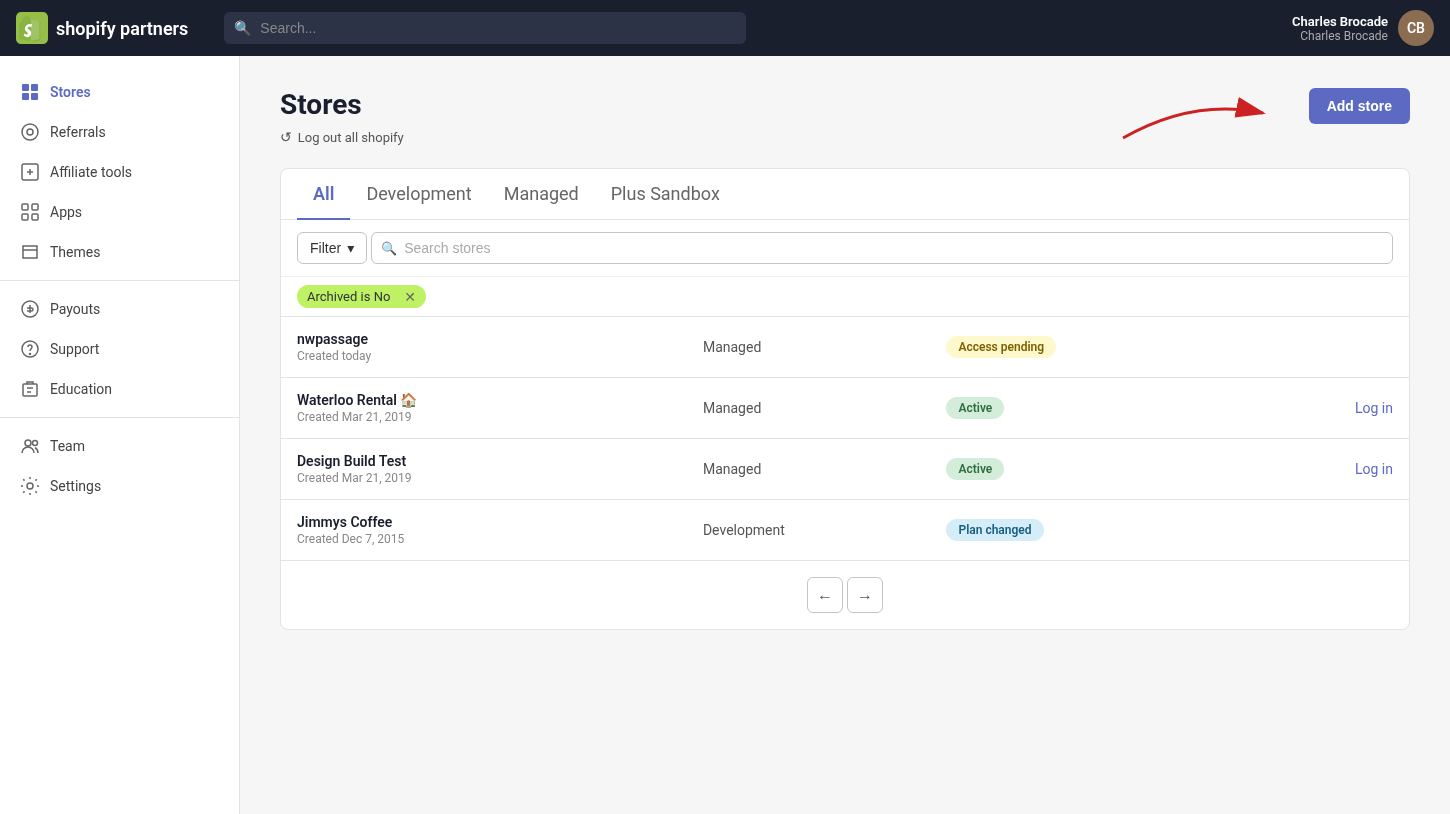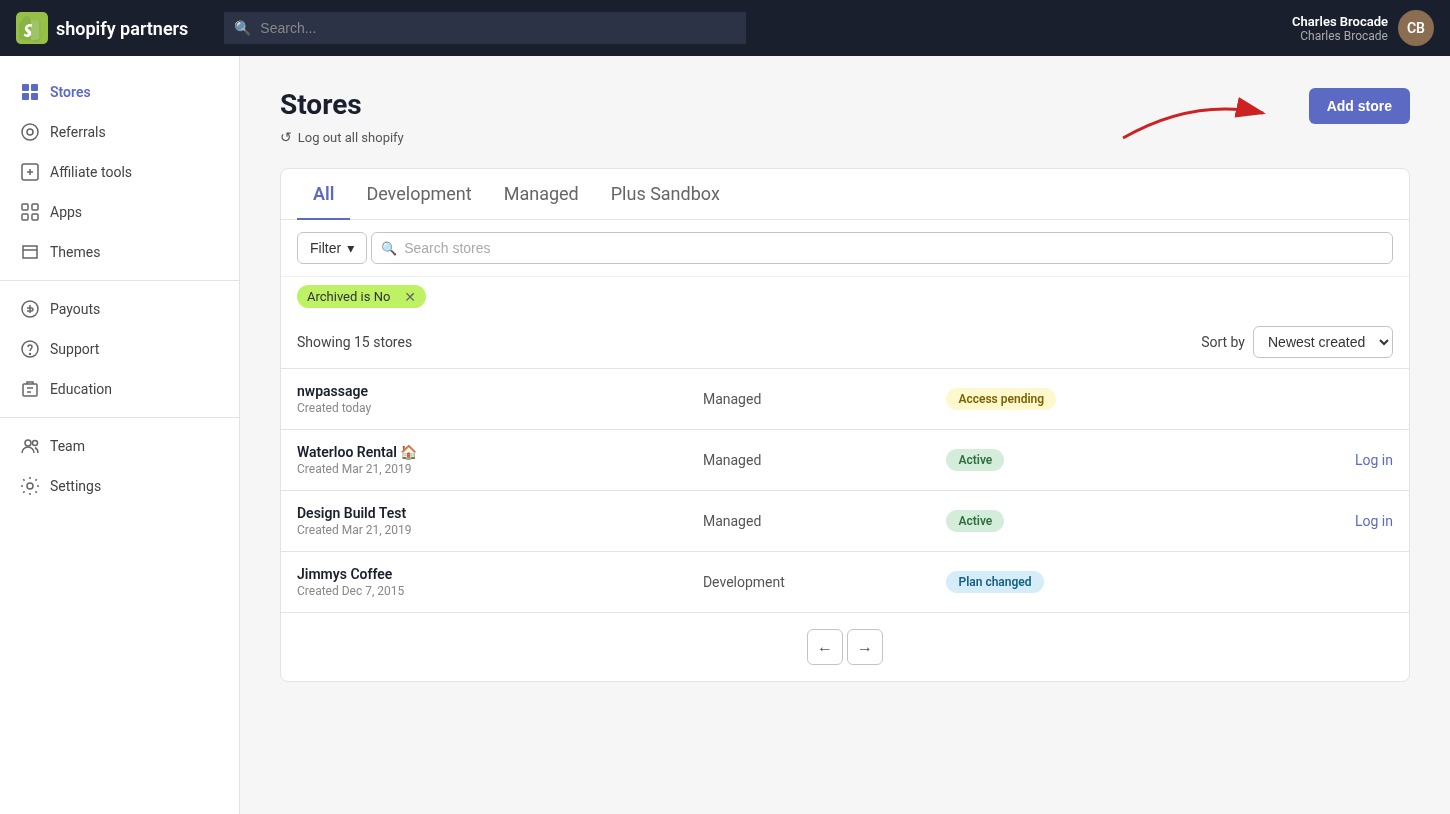--- a/index.html
+++ b/index.html
@@ -31,21 +31,21 @@
     }
     .search-wrapper {
       flex: 1;
       max-width: 560px;
       position: relative;
     }
     .search-wrapper input {
       width: 100%;
       background: #2c3347;
       border: none;
-      border-radius: 0;
+      border-radius: 6px;
       padding: 8px 12px 8px 36px;
       color: #ccc;
       font-size: 14px;
       outline: none;
     }
     .search-wrapper input::placeholder { color: #888; }
     .search-icon-top {
       position: absolute;
       left: 10px;
       top: 50%;
@@ -480,29 +480,20 @@
         </div>
       </div>
 
       <div class="active-filters">
         <div class="filter-chip">
           <span>Archived is No</span>
           <span class="filter-chip-remove">✕</span>
         </div>
       </div>
 
-      <div class="store-list-header">
-        <span>Showing 15 stores</span>
-        <div class="sort-control">
-          <span>Sort by</span>
-          <select class="sort-select">
-            <option>Newest created</option>
-          </select>
-        </div>
-      </div>
 
       <div>
 
         <div class="store-row">
           <div>
             <div class="store-name">nwpassage</div>
             <div class="store-created">Created today</div>
           </div>
           <div class="store-type">Managed</div>
           <div>

